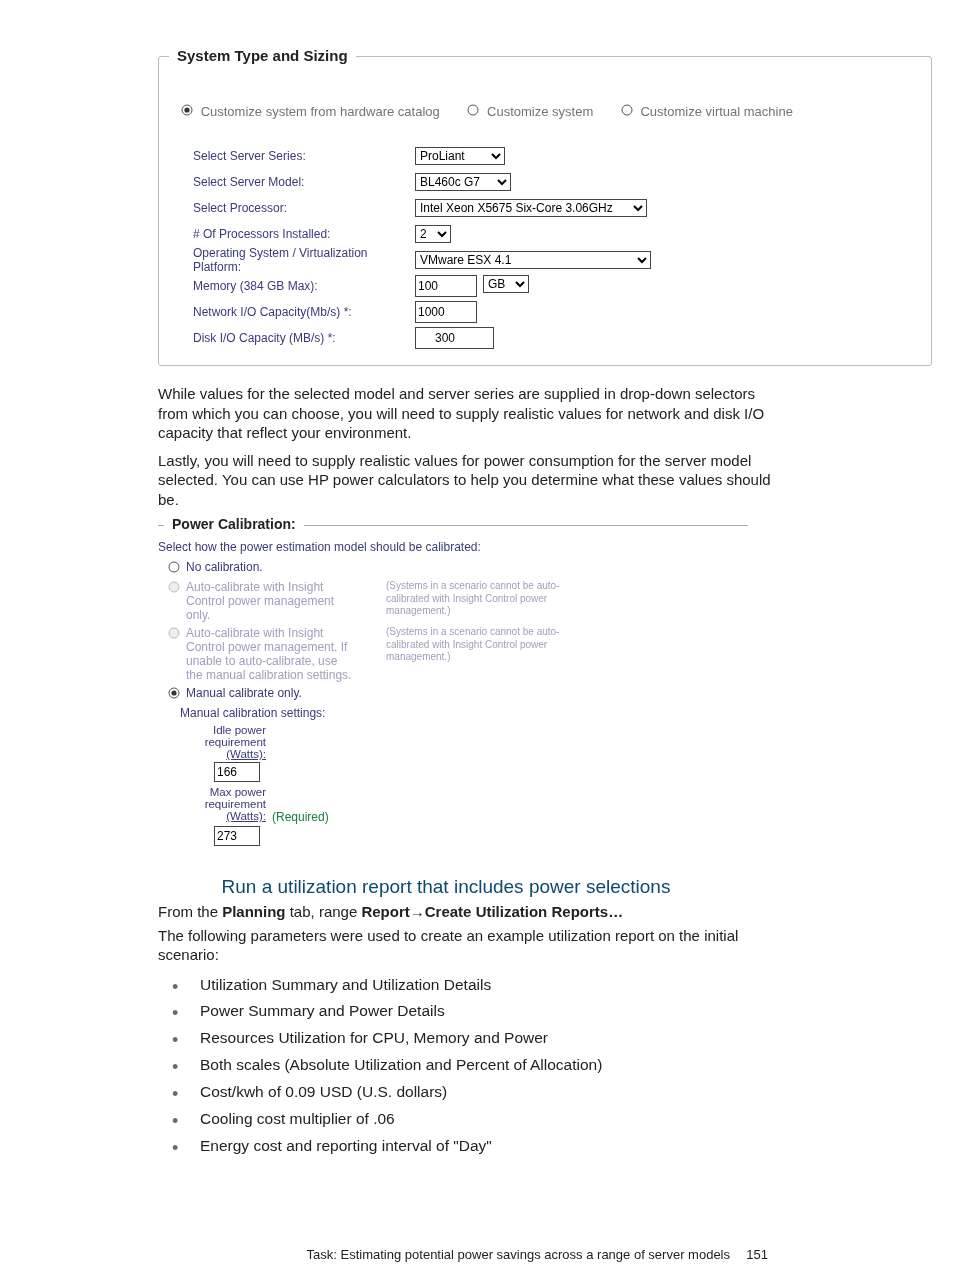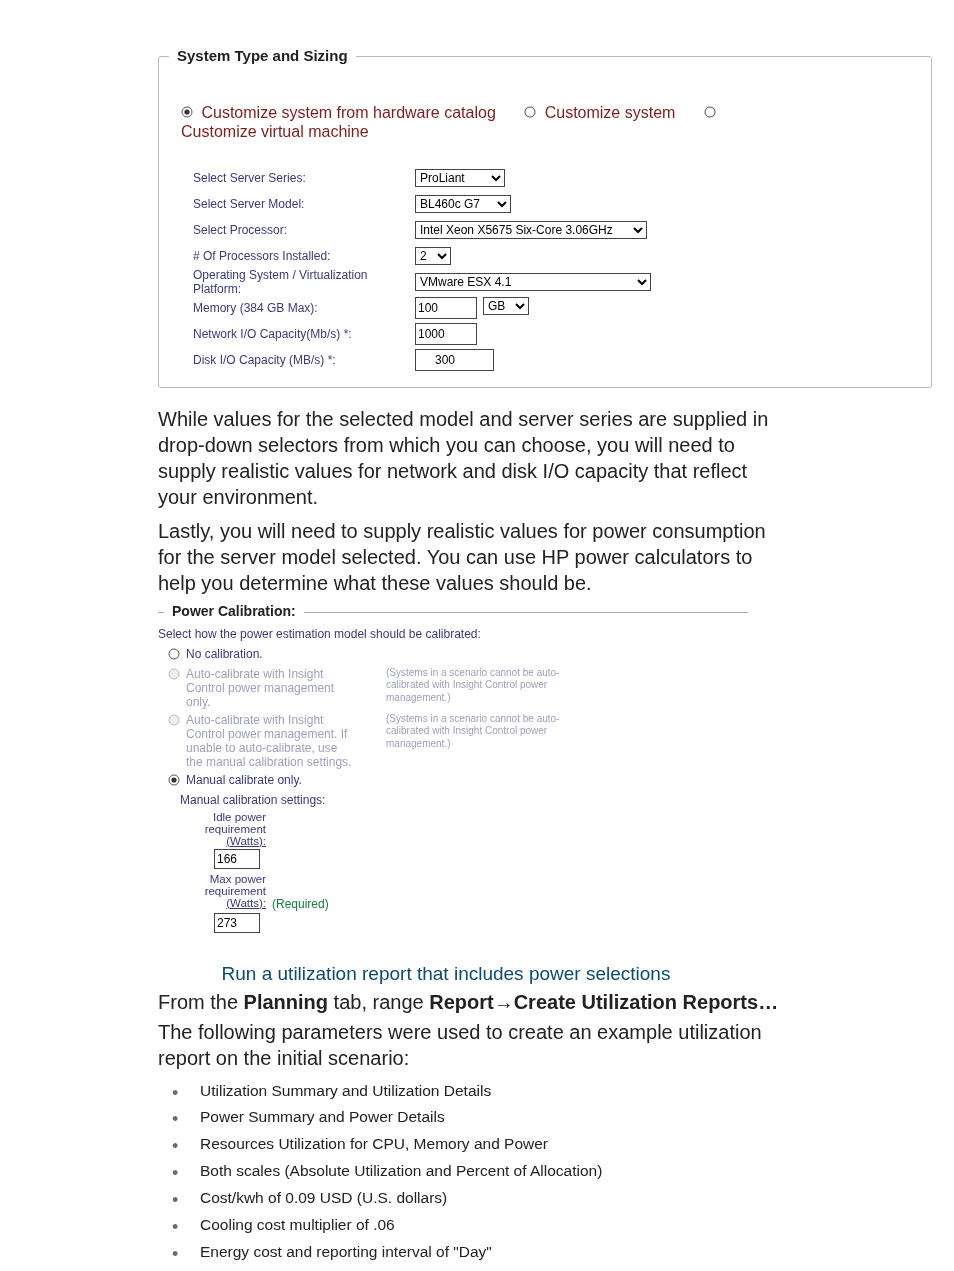--- a/index.html
+++ b/index.html
@@ -30,41 +30,41 @@
   .fieldset1 .legend {
     position: absolute;
     top: -10px;
     left: 10px;
     background: #fff;
     padding: 0 8px;
     font-weight: bold;
     font-size: 15px;
     font-family: Verdana, Arial, sans-serif;
   }
-  .rb-row { font-family: Verdana, Arial, sans-serif; font-size: 16px; color: #7f1d1d; margin-left: 6px; }
+  .rb-row { font-family: Verdana, Arial, sans-serif; font-size: 13px; color: #737373; margin-left: 6px; }
   .rb-row .radio { display: inline-block; vertical-align: middle; margin-right: 4px; }
   .rb-row .rlabel { display: inline-block; margin-right: 24px; vertical-align: middle; }
 
   .formgrid { margin-top: 24px; margin-left: 18px; font-family: Verdana, Arial, sans-serif; }
   .formgrid .row { display: flex; align-items: center; height: 26px; font-size: 12px; color: #3a3a7a; }
   .formgrid .lab { width: 222px; }
   .formgrid .ctrl { }
   .formgrid select,
   .formgrid input[type="text"] {
     font-family: Verdana, Arial, sans-serif;
     font-size: 12px;
     height: 18px;
     border: 1px solid #444;
     background: #fff;
   }
 
   
   .body-para {
     font-family: "Segoe UI", "Liberation Sans", Arial, sans-serif;
-    font-size: 20px;
+    font-size: 15px;
     line-height: 1.3;
     margin: 18px 0 0 0;
     color: #222;
   }
 
   
   .fieldset2-wrap { margin-top: 16px; margin-left: 158px; }
   .fieldset2 {
     border: 0;
     border-top: 1px solid #aaa;

